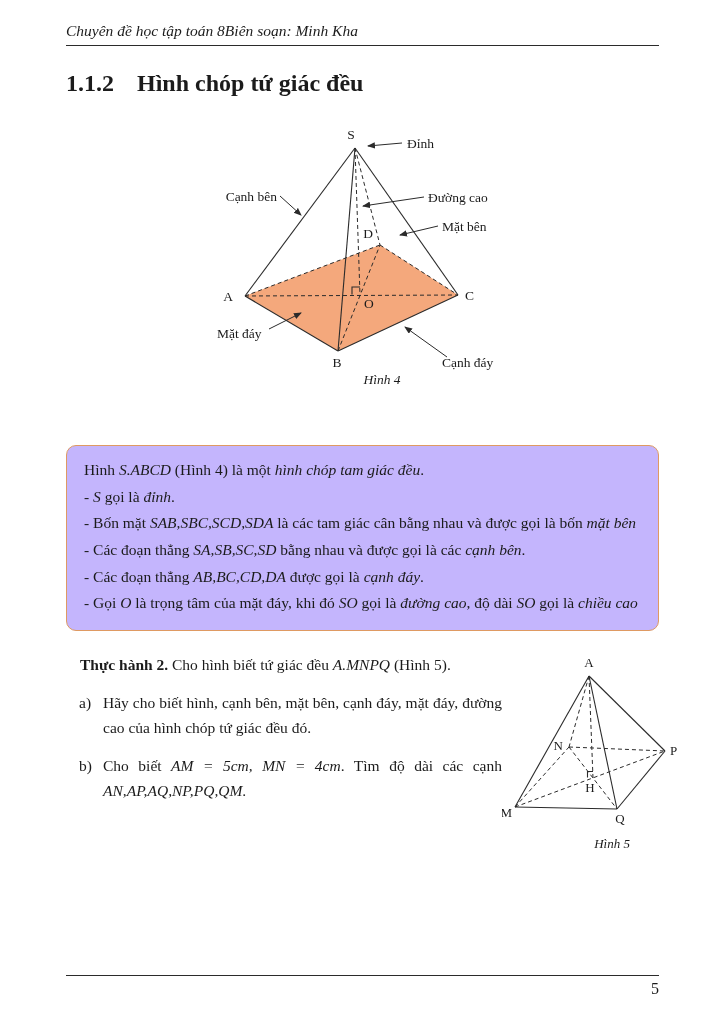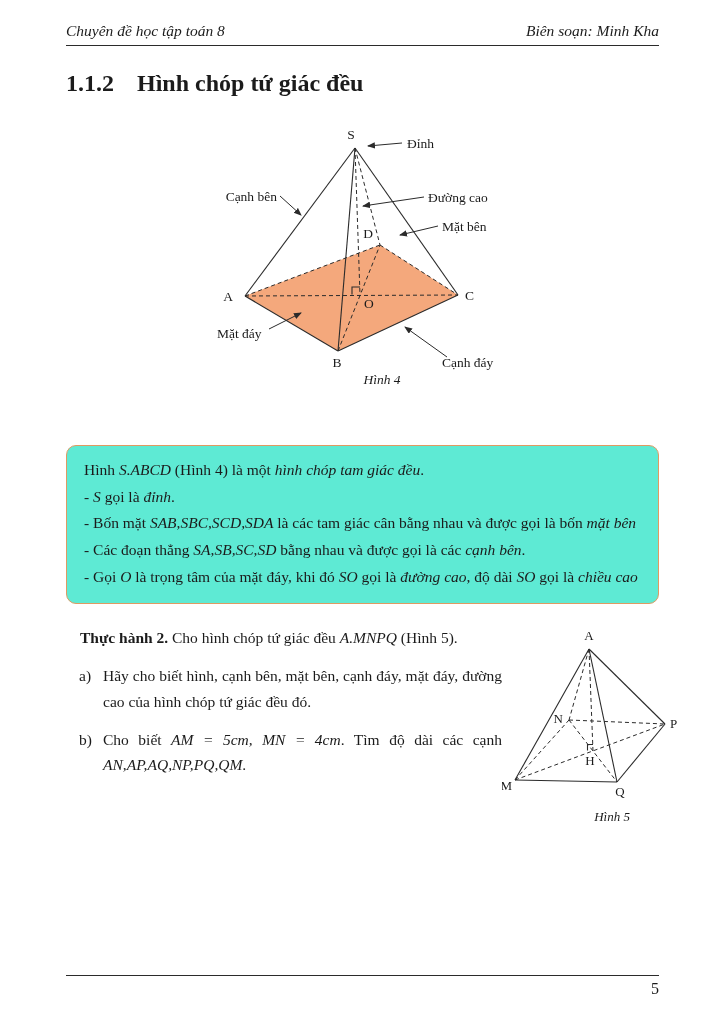--- a/index.html
+++ b/index.html
@@ -5,41 +5,41 @@
   html,body { margin:0; padding:0; }
   body {
     width:725px; height:1024px;
     background:#ffffff;
     font-family:"Liberation Serif","DejaVu Serif",serif;
     color:#1b1b1b;
     position:relative;
     overflow:hidden;
   }
   .header {
-    display:flex; justify-content:space-between;
+    display:flex; justify-content:flex-start;
     margin:0 66px; padding-top:22px; padding-bottom:5px;
     border-bottom:1.7px solid #2b2b2b;
     font-style:italic; font-size:15.5px;
   }
   .section-title {
     margin:24px 66px 0;
     font-weight:bold; font-size:24px;
   }
   .section-title .num { margin-right:17px; }
   .fig4-wrap {
     margin-top:26px;
     display:flex; justify-content:center;
   }
   .box {
     margin:54px 66px 0;
     border:1.7px solid #df9a62;
     border-radius:10px;
     padding:11px 17px 13px;
     font-size:15.5px;
-    background:#5eead4;
+    background:#c4b5fd;
   }
   .box p { margin:0; line-height:1.72; text-align:justify; }
   .it { font-style:italic; }
   .b  { font-weight:bold; }
   .practice { margin:21px 66px 0; display:flex; }
   .practice-left { width:436px; flex:none; font-size:15.5px; }
   .practice-intro { margin:0; text-indent:14px; line-height:1.62; text-align:justify; }
   .practice-item { display:flex; margin-top:13px; line-height:1.62; padding-left:13px; }
   .practice-item .marker { flex:none; width:24px; }
   .practice-item .itext { text-align:justify; }
@@ -117,26 +117,27 @@
       <text x="247" y="244">Cạnh đáy</text>
       <text class="cap" x="187" y="261" text-anchor="middle">Hình 4</text>
     </svg>
   </div>
 
   <div class="box">
     <p><span>Hình </span><span class="it">S.ABCD</span><span> (Hình 4) là một </span><span class="it">hình chóp tam giác đều</span><span>.</span></p>
     <p><span>- </span><span class="it">S</span><span> gọi là </span><span class="it">đỉnh</span><span>.</span></p>
     <p><span>- Bốn mặt </span><span class="it">SAB,SBC,SCD,SDA</span><span> là các tam giác cân bằng nhau và được gọi là bốn </span><span class="it">mặt bên</span></p>
     <p><span>- Các đoạn thẳng </span><span class="it">SA,SB,SC,SD</span><span> bằng nhau và được gọi là các </span><span class="it">cạnh bên</span><span>.</span></p>
+    <p><span>- Các đoạn thẳng </span><span class="it">AB,BC,CD,DA</span><span> được gọi là </span><span class="it">cạnh đáy</span><span>.</span></p>
     <p><span>- Gọi </span><span class="it">O</span><span> là trọng tâm của mặt đáy, khi đó </span><span class="it">SO</span><span> gọi là </span><span class="it">đường cao</span><span>, độ dài </span><span class="it">SO</span><span> gọi là </span><span class="it">chiều cao</span></p>
   </div>
 
   <div class="practice">
     <div class="practice-left">
-      <p class="practice-intro"><span class="b">Thực hành 2.</span> <span><span>Cho hình chóp tứ giác đều </span><span class="it">A.MNPQ</span><span> (Hình 5).</span></span></p>
+      <p class="practice-intro"><span class="b">Thực hành 2.</span> <span><span>Cho hình biết tứ giác đều </span><span class="it">A.MNPQ</span><span> (Hình 5).</span></span></p>
       <div class="practice-item">
         <span class="marker">a)</span>
         <span class="itext"><span>Hãy cho biết hình, cạnh bên, mặt bên, cạnh đáy, mặt đáy, đường cao của hình chóp tứ giác đều đó.</span></span>
       </div>
       <div class="practice-item">
         <span class="marker">b)</span>
         <span class="itext"><span>Cho biết </span><span class="it">AM = 5cm, MN = 4cm</span><span>. Tìm độ dài các cạnh </span><span class="it">AN,AP,AQ,NP,PQ,QM</span><span>.</span></span>
       </div>
     </div>
     <div class="practice-right">

